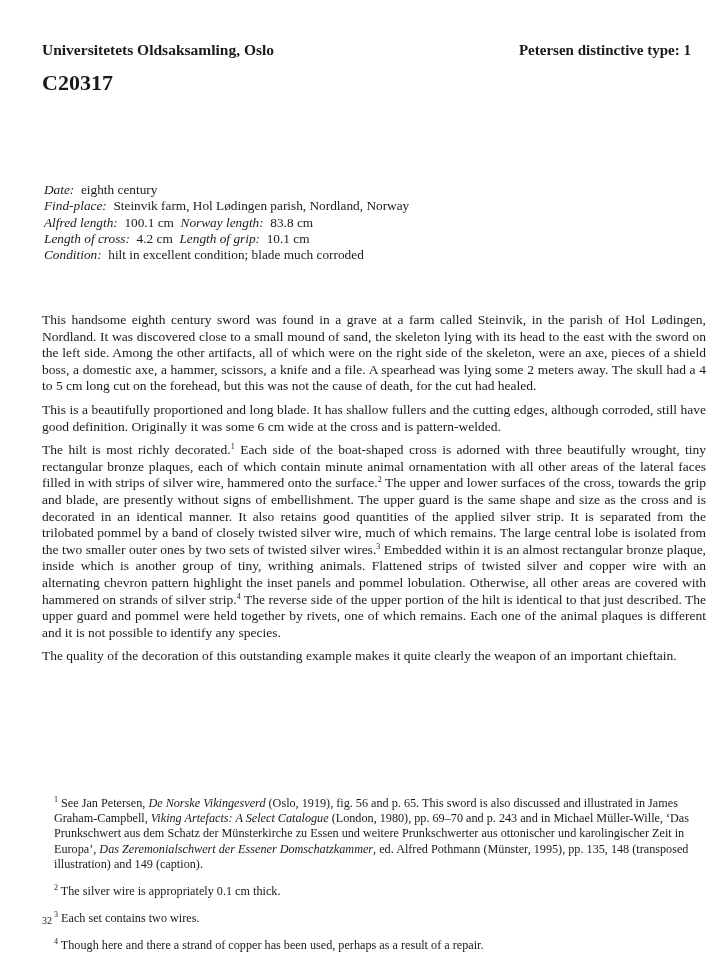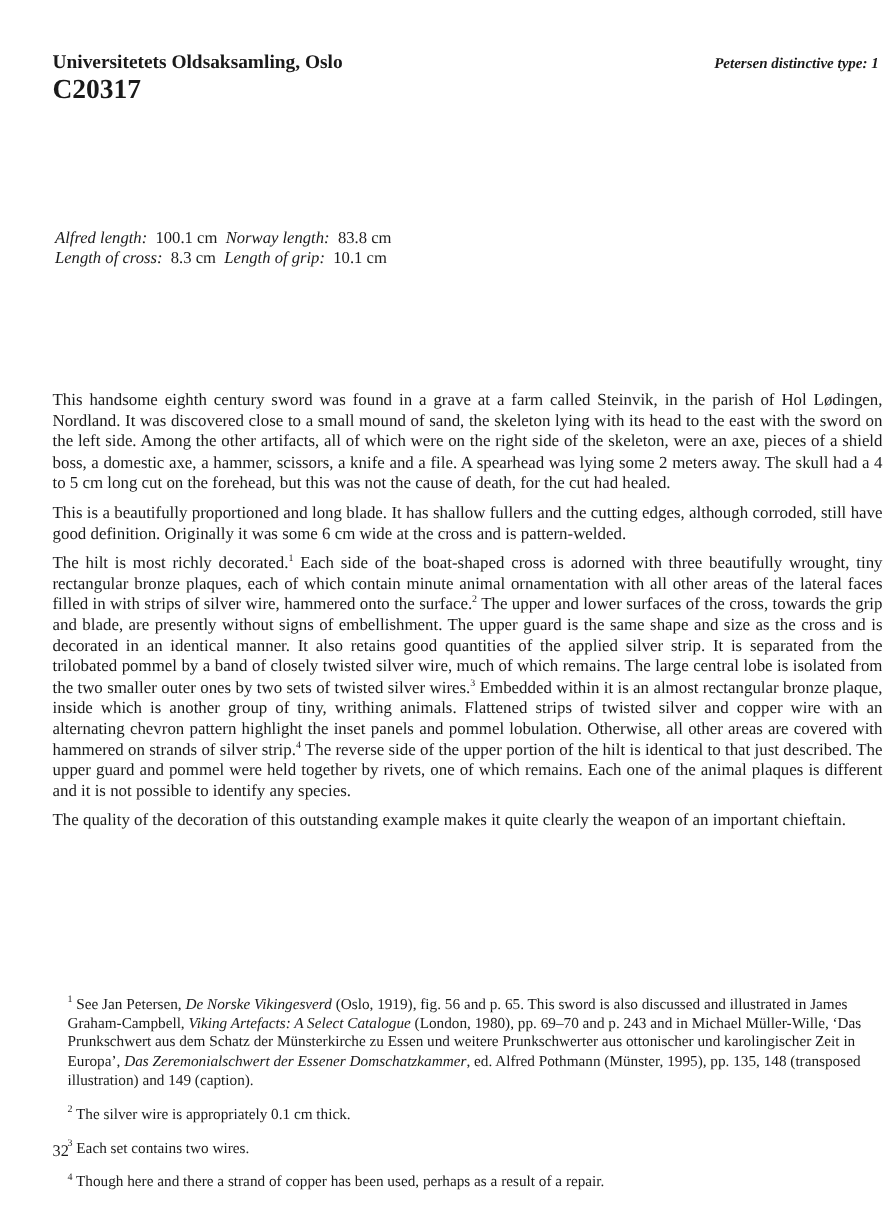--- a/index.html
+++ b/index.html
@@ -4,60 +4,72 @@
 <style>
   html, body { margin: 0; padding: 0; background: #ffffff; }
   body {
     width: 712px; height: 970px; overflow: hidden; position: relative;
     font-family: "Liberation Serif", "DejaVu Serif", serif;
     color: #1a1a1a;
   }
   .page { position: absolute; left: 0; top: 0; width: 712px; height: 944px; }
   .header-left { position: absolute; left: 42px; top: 41px; }
   .institution { font-weight: bold; font-size: 15.5px; line-height: 18px; white-space: nowrap; }
-  .catalog-no { font-weight: bold; font-size: 22px; line-height: 24px; margin-top: 0px; }
-  .type-label { position: absolute; right: 9px; top: 41px; font-weight: bold; font-size: 12px; line-height: 18px; white-space: nowrap; font-style: italic; }
+  .catalog-no { font-weight: bold; font-size: 22px; line-height: 24px; margin-top: 12px; }
+  .type-label { position: absolute; right: 21px; top: 41px; font-weight: bold; font-size: 15px; line-height: 18px; white-space: nowrap; }
 
   .meta { position: absolute; left: 44px; top: 182px; font-size: 13.3px; line-height: 16.3px; }
   .meta .row { white-space: nowrap; }
   .meta .lbl { font-style: italic; }
 
   .body-text { position: absolute; left: 42px; top: 312px; width: 664px; font-size: 13.5px; line-height: 16.6px; text-align: justify; }
   .body-text p { margin: 0 0 7px 0; }
   sup { font-size: 8px; line-height: 0; vertical-align: super; }
 
   .footnotes { position: absolute; left: 42px; top: 784px; width: 664px; font-size: 12.2px; line-height: 15.2px; }
   .footnotes .fn { margin: 12px; }
   .footnotes i { font-style: italic; }
 
-  .page-number { position: absolute; left: 42px; top: 912px; font-size: 13px; line-height: 18px; }
+  .page-number { position: absolute; left: 42px; top: 912px; font-size: 10px; line-height: 18px; }
 </style>
 </head>
 <body>
 
 <div class="page">
 
   <div class="header-left">
     <div class="institution">Universitetets Oldsaksamling, Oslo</div>
     <div class="catalog-no">C20317</div>
   </div>
   <div class="type-label">Petersen distinctive type: 1</div>
 
   <div class="meta">
     <div class="row">
+      <span class="lbl">Date:</span>&nbsp;
+      <span>eighth century</span>
+    </div>
+    <div class="row">
+      <span class="lbl">Find-place:</span>&nbsp;
+      <span>Steinvik farm, Hol Lødingen parish, Nordland, Norway</span>
+    </div>
+    <div class="row">
       <span class="lbl">Alfred length:</span>&nbsp;
       <span>100.1 cm</span>&nbsp;
       <span class="lbl">Norway length:</span>&nbsp;
       <span>83.8 cm</span>
     </div>
     <div class="row">
       <span class="lbl">Length of cross:</span>&nbsp;
-      <span>8.3 cm</span>&nbsp;
+      <span>4.2 cm</span>&nbsp;
       <span class="lbl">Length of grip:</span>&nbsp;
       <span>10.1 cm</span>
+    </div>
+    <div class="row">
+      <span class="lbl">Condition:</span>&nbsp;
+      <span>hilt in excellent condition; blade much corroded</span>
     </div>
   </div>
 
   <div class="body-text">
     <p>This handsome eighth century sword was found in a grave at a farm called Steinvik, in the parish of Hol Lødingen, Nordland. It was discovered close to a small mound of sand, the skeleton lying with its head to the east with the sword on the left side. Among the other artifacts, all of which were on the right side of the skeleton, were an axe, pieces of a shield boss, a domestic axe, a hammer, scissors, a knife and a file. A spearhead was lying some 2 meters away. The skull had a 4 to 5 cm long cut on the forehead, but this was not the cause of death, for the cut had healed.</p>
     <p>This is a beautifully proportioned and long blade. It has shallow fullers and the cutting edges, although corroded, still have good definition. Originally it was some 6 cm wide at the cross and is pattern-welded.</p>
     <p><span>The hilt is most richly decorated.</span><sup>1</sup><span> Each side of the boat-shaped cross is adorned with three beautifully wrought, tiny rectangular bronze plaques, each of which contain minute animal ornamentation with all other areas of the lateral faces filled in with strips of silver wire, hammered onto the surface.</span><sup>2</sup><span> The upper and lower surfaces of the cross, towards the grip and blade, are presently without signs of embellishment. The upper guard is the same shape and size as the cross and is decorated in an identical manner.  It also retains good quantities of the applied silver strip.  It is separated from the trilobated pommel by a band of closely twisted silver wire, much of which remains.  The large central lobe is isolated from the two smaller outer ones by two sets of twisted silver wires.</span><sup>3</sup><span>  Embedded within it is an almost rectangular bronze plaque, inside which is another group of tiny, writhing animals. Flattened strips of twisted silver and copper wire with an alternating chevron pattern highlight the inset panels and pommel lobulation. Otherwise, all other areas are covered with hammered on strands of silver strip.</span><sup>4</sup><span>  The reverse side of the upper portion of the hilt is identical to that just described.  The upper guard and pommel were held together by rivets, one of which remains. Each one of the animal plaques is different and it is not possible to identify any species.</span></p>
     <p>The quality of the decoration of this outstanding example makes it quite clearly the weapon of an important chieftain.</p>
   </div>
 

